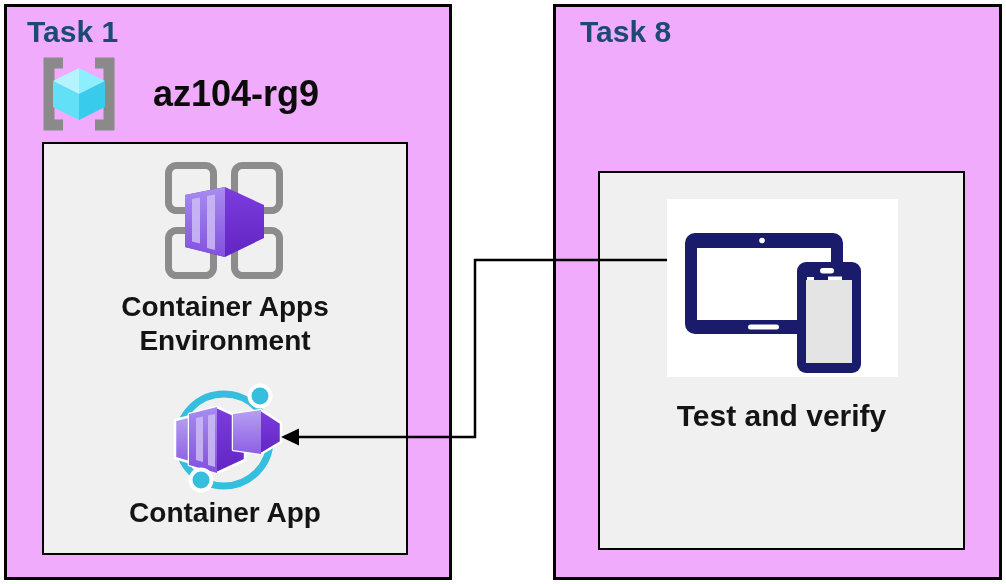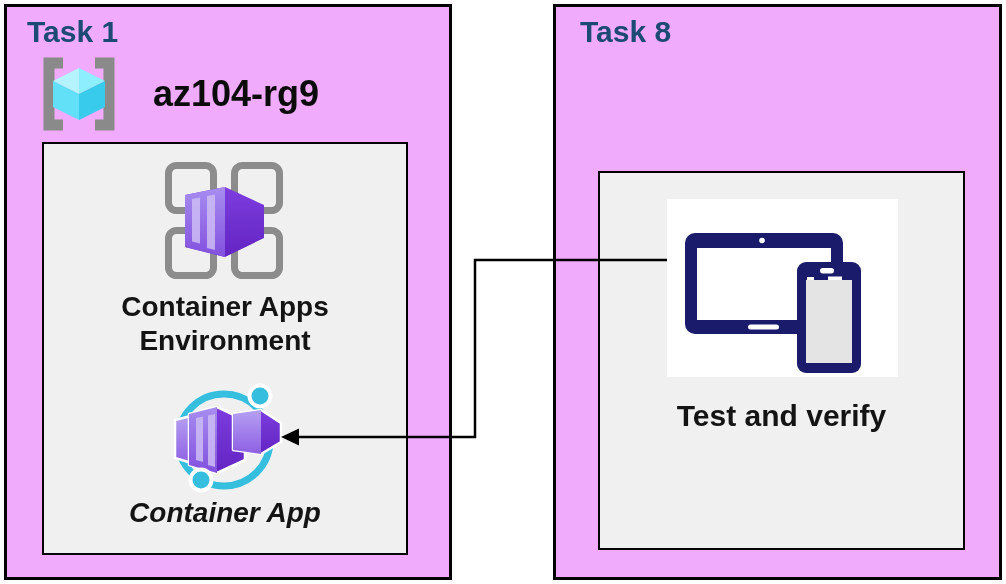--- a/index.html
+++ b/index.html
@@ -108,21 +108,21 @@
         <polygon points="29,38 36,36.5 36,82 29,80" fill="var(--stripe)" opacity="0.85"></polygon>
         <polygon points="41,35.5 48,34 48,87 41,85" fill="var(--stripe)" opacity="0.85"></polygon>
 
         <polygon points="66,34 94,30 114,43 114,62 94,74 66,70" fill="url(#gSide)" stroke="#ffffff" stroke-width="2.5" stroke-linejoin="round"></polygon>
         <polygon points="66,34 94,30 94,74 66,70" fill="url(#gFrontLight)"></polygon>
 
         <circle cx="93" cy="16" r="10.5" fill="var(--cyan)" stroke="#ffffff" stroke-width="4"></circle>
         <circle cx="34" cy="100" r="10.5" fill="var(--cyan)" stroke="#ffffff" stroke-width="4"></circle>
       </svg>
 
-      <div class="node-label" style="top:352px;font-style:italic;">
+      <div class="node-label" style="top:352px;">
         <span class="constrain">Container App</span>
       </div>
     </div>
   </section>
 
   <section class="task-box" style="left:553px;top:4px;width:449px;height:576px;">
     <div class="task-title" style="left:24px;">Task 8</div>
 
     <div class="panel" style="left:42px;top:148px;width:367px;height:379px;margin-top:16px;">
 

